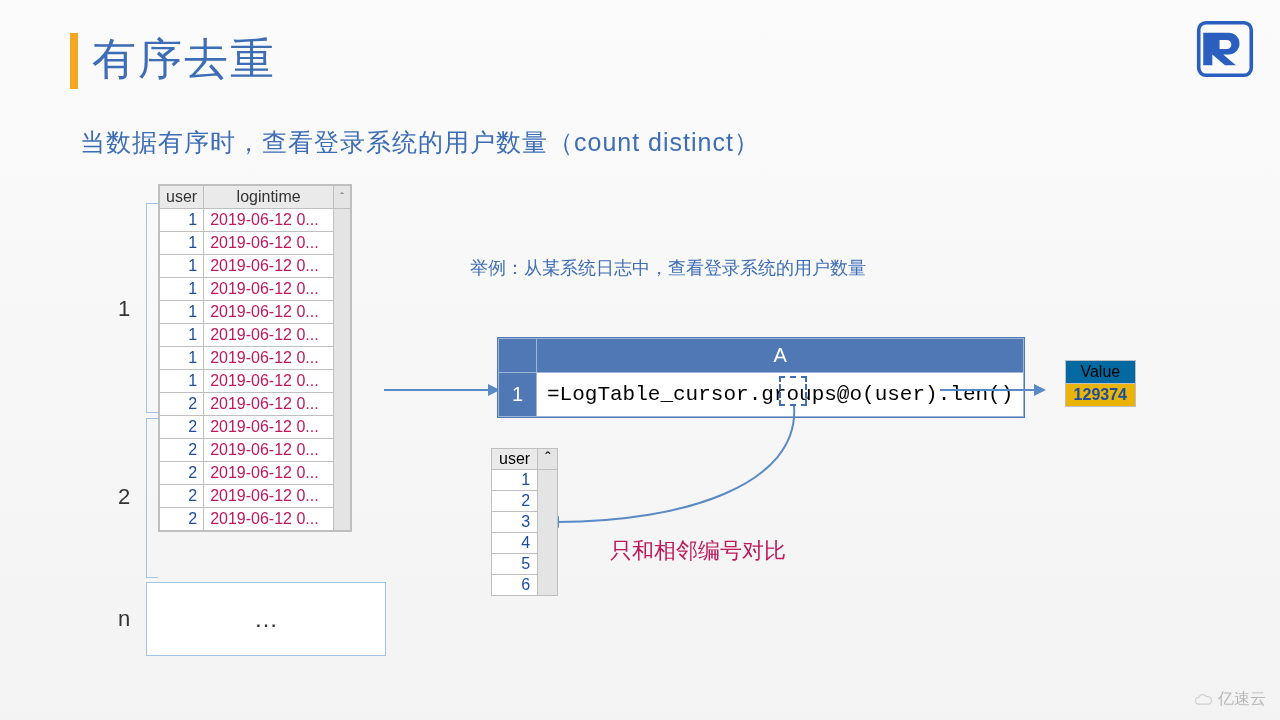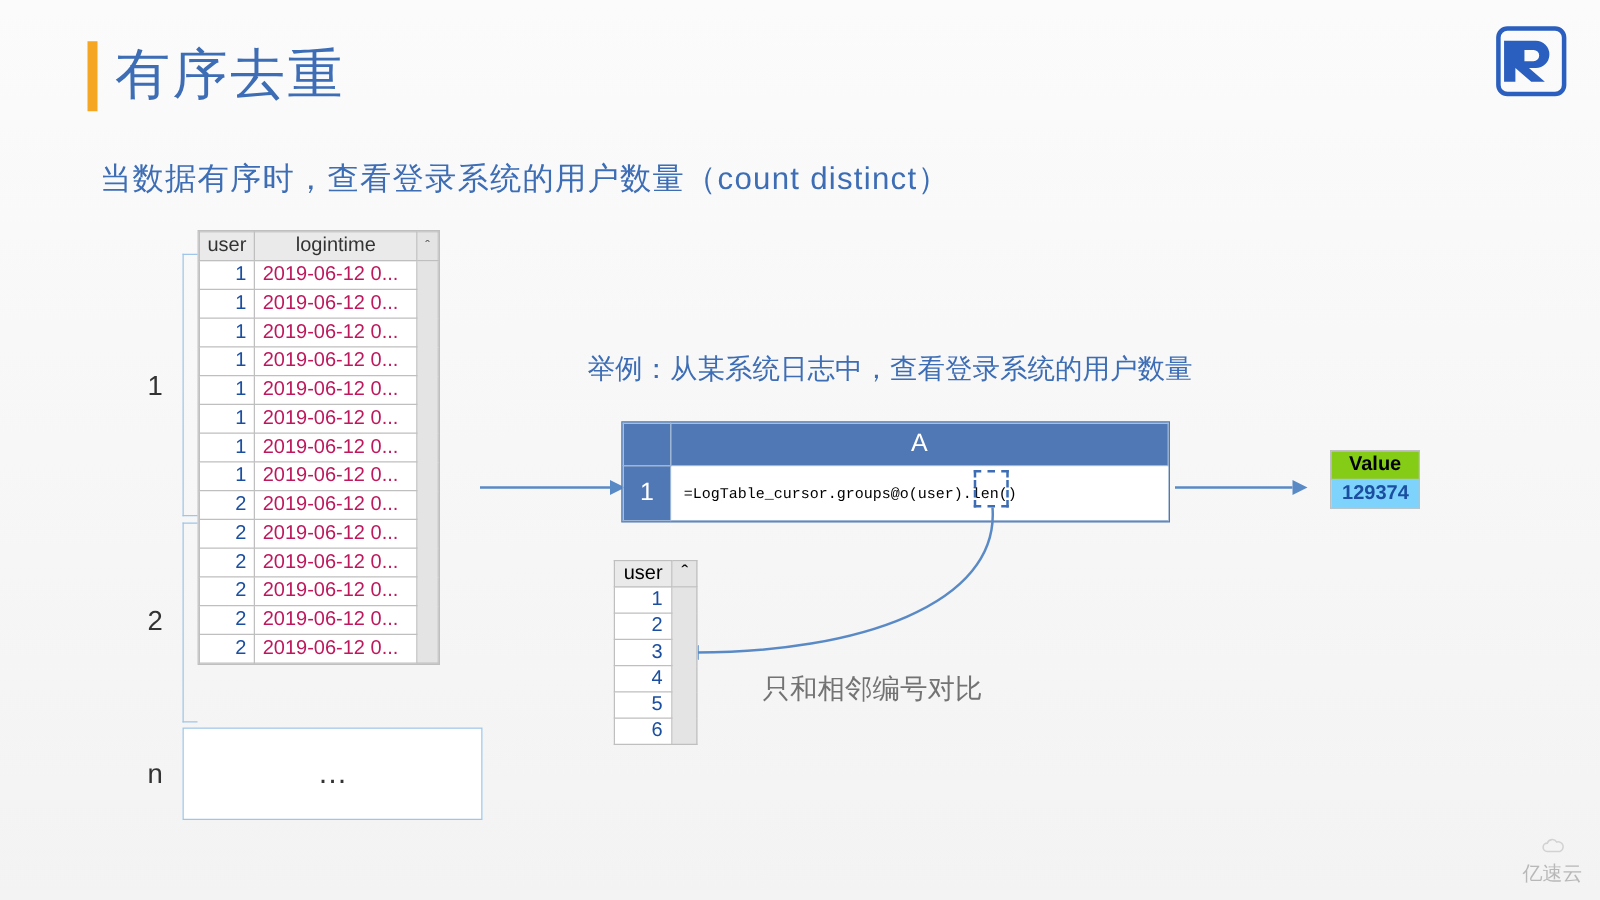--- a/index.html
+++ b/index.html
@@ -119,23 +119,22 @@
     align-items: center;
     justify-content: center;
     font-size: 24px;
     color: #333;
   }
 
   
   .example-text {
     position: absolute;
     left: 470px; top: 256px;
-    font-size: 22px;
+    font-size: 18px;
     color: #3d6db5;
-    margin-top: 24px;
   }
 
   
   .codegrid {
     position: absolute;
     left: 498px; top: 338px;
     border-collapse: collapse;
     box-shadow: 0 0 0 1px #5078b4;
   }
   .codegrid th, .codegrid td { border: 1px solid #9db6d6; }
@@ -155,21 +154,21 @@
   .codegrid td.rownum {
     background: #5078b4;
     color: #fff;
     text-align: center;
     font-size: 20px;
     width: 38px; height: 44px;
   }
   .codegrid td.formula {
     background: #fff;
     font-family: Consolas, "Courier New", monospace;
-    font-size: 12px;
+    font-size: 21px;
     padding: 6px 10px;
     white-space: nowrap;
     position: relative;
   }
   .emph-box {
     position: absolute;
     left: 779px; top: 376px;
     width: 28px; height: 30px;
     border: 2px dashed #3d6db5;
     pointer-events: none;
@@ -190,39 +189,39 @@
   }
   .user-list th, .user-list td { border: 1px solid #bfbfbf; padding: 1px 7px; text-align: right; }
   .user-list th { background: #eaeaea; font-weight: 400; text-align: center; }
   .user-list .scroll { background: #e4e4e4; width: 15px; }
   .user-list td.val { color: #1b4ea0; width: 38px; }
 
   .adjacent-text {
     position: absolute;
     left: 610px; top: 536px;
     font-size: 22px;
-    color: #737373;
+    color: #be185d;
     text-align: center;
   }
 
   
   .result-box {
     position: absolute;
     right: 144px; top: 360px;
     border-collapse: collapse;
     font-size: 16px;
   }
   .result-box th {
-    background: #84cc16;
-    border: 1px solid #bfbfbf;
-    font-weight: 700;
+    background: #0369a1;
+    border: 1px solid #bfbfbf;
+    font-weight: 400;
     padding: 2px 14px;
   }
   .result-box td {
-    background: #7dd3fc;
+    background: #eab308;
     border: 1px solid #bfbfbf;
     color: #1b4ea0;
     padding: 2px 8px;
     text-align: right;
     font-weight: 600;
   }
   .result-caption {
     position: absolute;
     right: 70px; top: 438px;
     width: 240px;
@@ -234,21 +233,20 @@
 
   
   .watermark {
     position: absolute;
     right: 14px; bottom: 10px;
     font-size: 16px;
     color: #b8b8b8;
     display: flex;
     align-items: center;
     gap: 5px;
-    flex-direction: column;
   }
   .watermark svg { opacity: .55; }
 </style>
 </head>
 <body>
 
 <div class="title-wrap">
   <div class="title-bar"></div>
   <div class="title-text">有序去重</div>
 </div>

